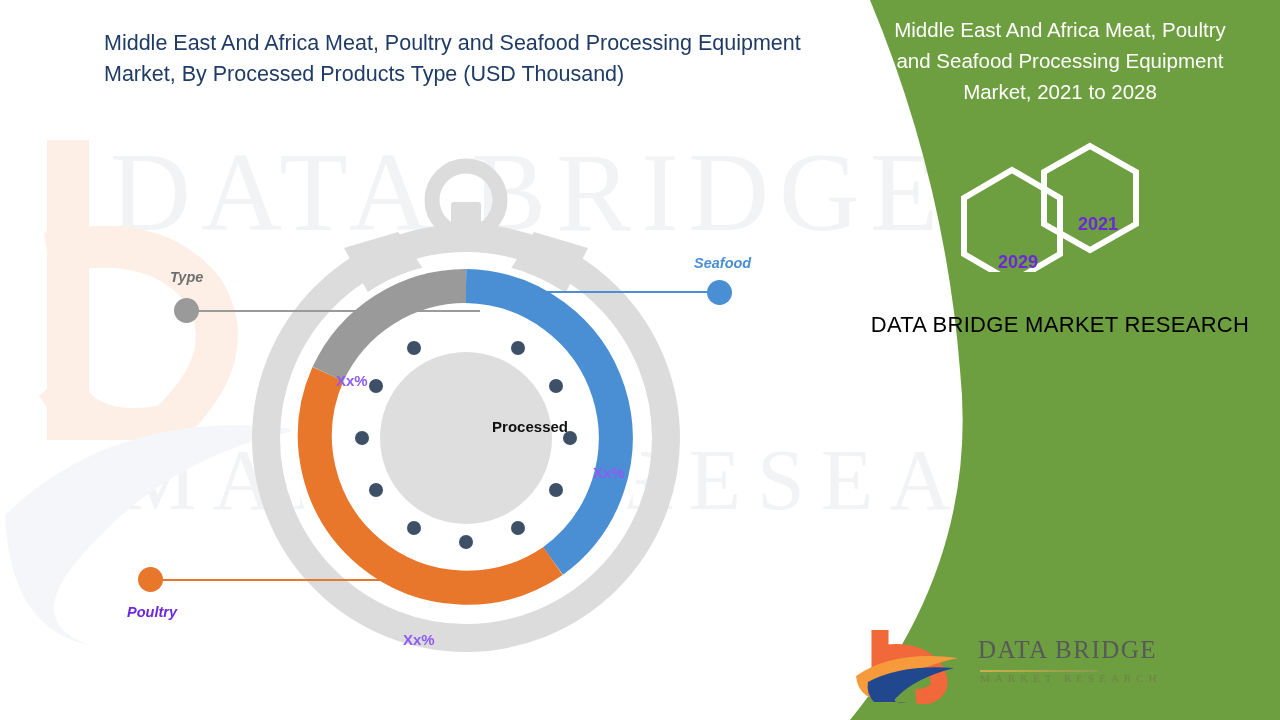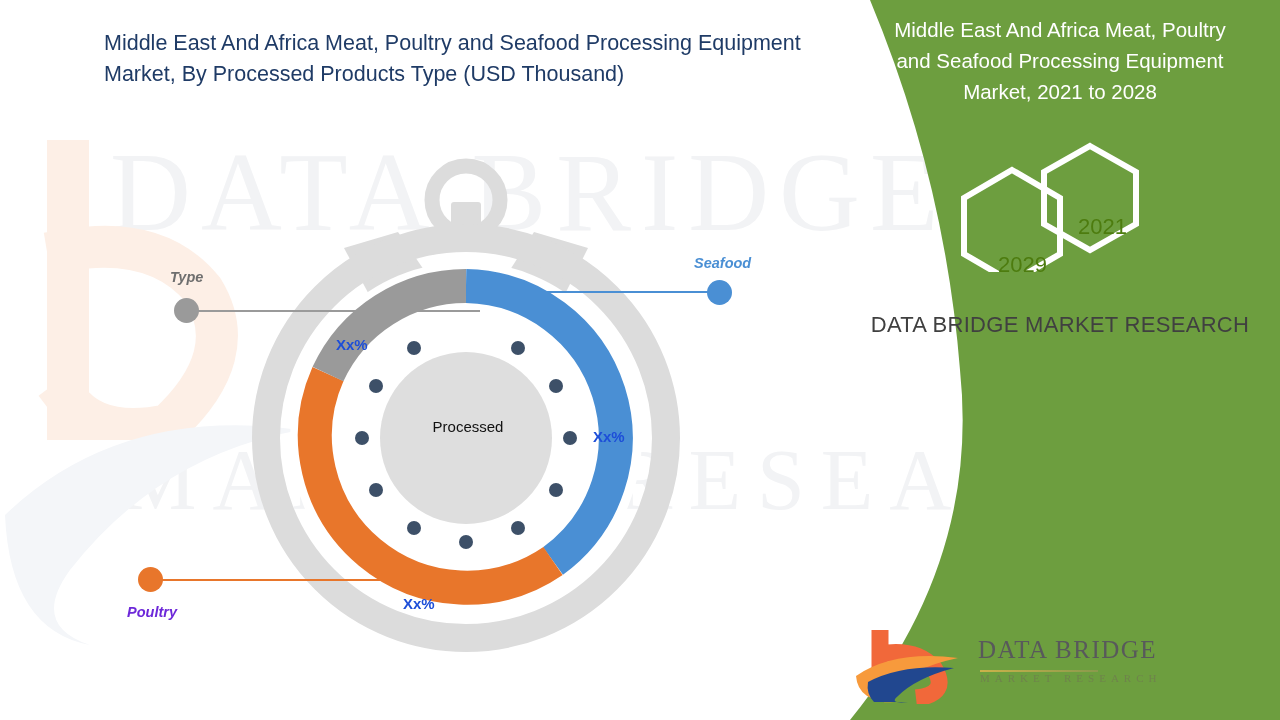--- a/index.html
+++ b/index.html
@@ -97,34 +97,34 @@
   }
   .hex-wrap {
     position: absolute;
     left: 110px;
     top: 142px;
     width: 220px;
     height: 130px;
   }
   .hex-label {
     position: absolute;
-    color: #4d7c0f;
-    font-size: 22px;
-    font-weight: 400;
+    color: #6d28d9;
+    font-size: 18px;
+    font-weight: 700;
   }
   .hex-label.y2021 { left: 128px; top: 72px; }
   .hex-label.y2028 { left: 48px; top: 110px; }
 
   .gp-brand {
     position: absolute;
     left: 30px;
     top: 310px;
     width: 380px;
     text-align: center;
-    color: #404040;
+    color: #000000;
     font-size: 22px;
     line-height: 30px;
     letter-spacing: .3px;
   }
 
   .gp-logo {
     position: absolute;
     left: 10px;
     bottom: 18px;
     width: 250px;
@@ -167,32 +167,33 @@
     top: 140px;
     width: 440px;
     height: 520px;
   }
   .center-label {
     position: absolute;
     left: 50%;
     top: 276px;
     transform: translateX(-50%);
     width: 200px;
-    text-align: center;
+    text-align: right;
     font-size: 15px;
-    font-weight: normal;
+    font-weight: bold;
     color: #111111;
     line-height: 22px;
   }
   .slice-pct {
     position: absolute;
-    color: #1d4ed8;
+    color: #8b5cf6;
     font-size: 15px;
     font-weight: bold;
     white-space: nowrap;
+    margin-top: 36px;
   }
   .pct-meat    { left: 88px;  top: 196px; }
   .pct-seafood { left: 345px; top: 288px; }
   .pct-poultry { left: 155px; top: 455px; }
 
   
   .callout-label {
     position: absolute;
     font-size: 14.5px;
     font-weight: bold;

